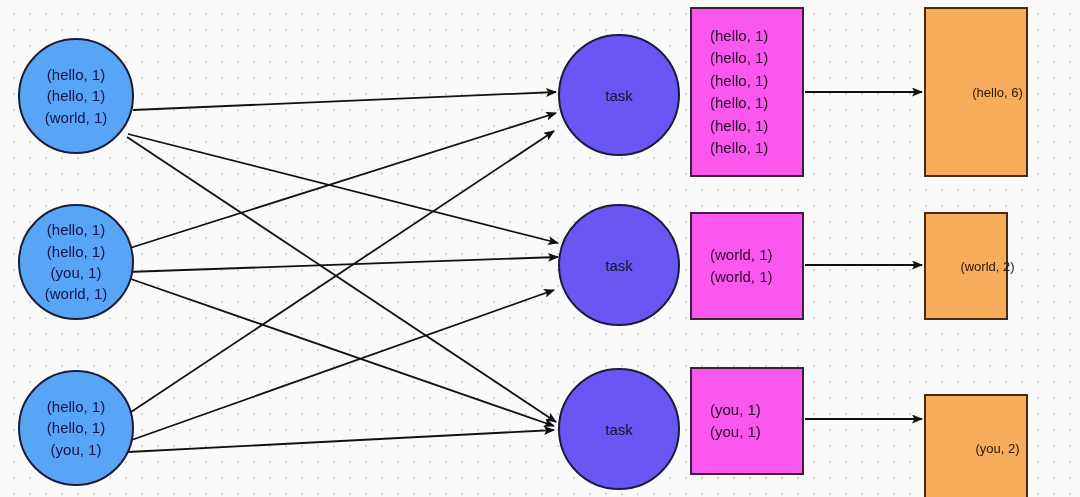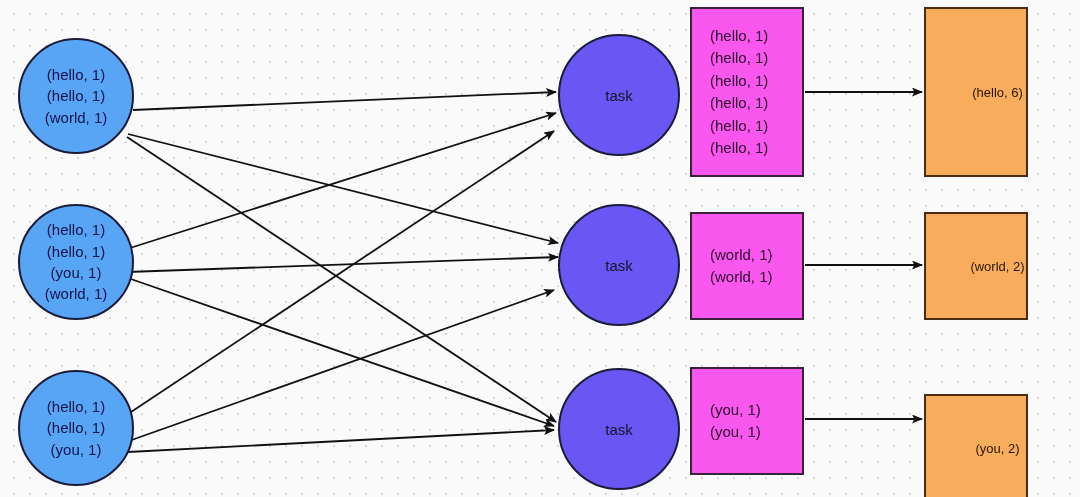--- a/index.html
+++ b/index.html
@@ -131,20 +131,20 @@
 (world, 1)</span>
   </div>
   <div class="node groupbox" style="left:690px;top:367px;width:114px;height:108px;">
     <span class="gb-inner">(you, 1)
 (you, 1)</span>
   </div>
 
   <div class="node resultbox" style="left:924px;top:7px;width:104px;height:170px;">
     <span class="txt">(hello, 6)</span>
   </div>
-  <div class="node resultbox" style="left:924px;top:212px;width:104px;height:108px;">
+  <div class="node resultbox" style="left:924px;top:212px;width:84px;height:108px;">
     <span class="txt">(world, 2)</span>
   </div>
   <div class="node resultbox" style="left:924px;top:367px;width:104px;height:108px;margin-top:27px;">
     <span class="txt">(you, 2)</span>
   </div>
 
 </div>
 
 </body></html>

